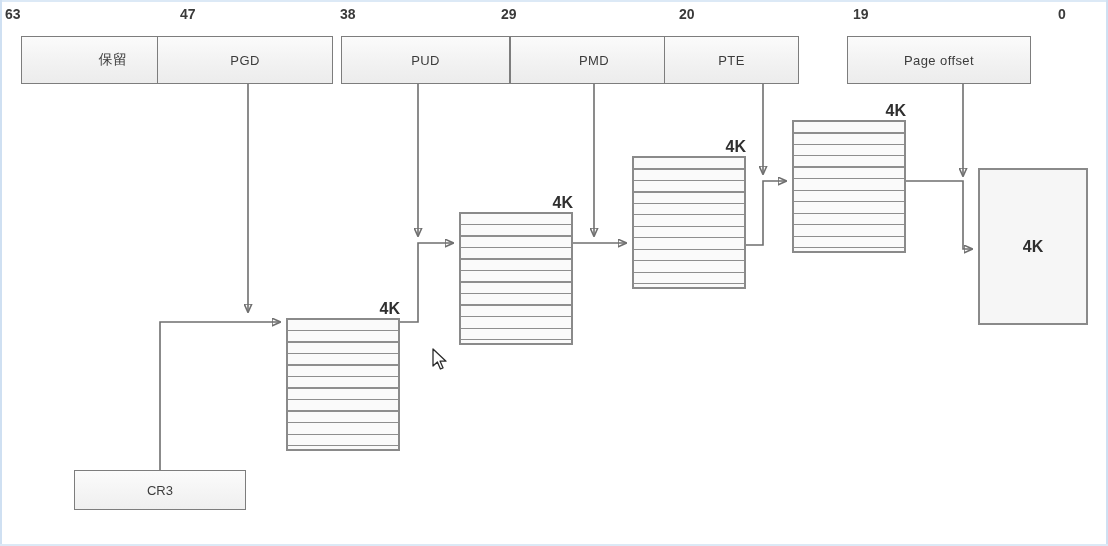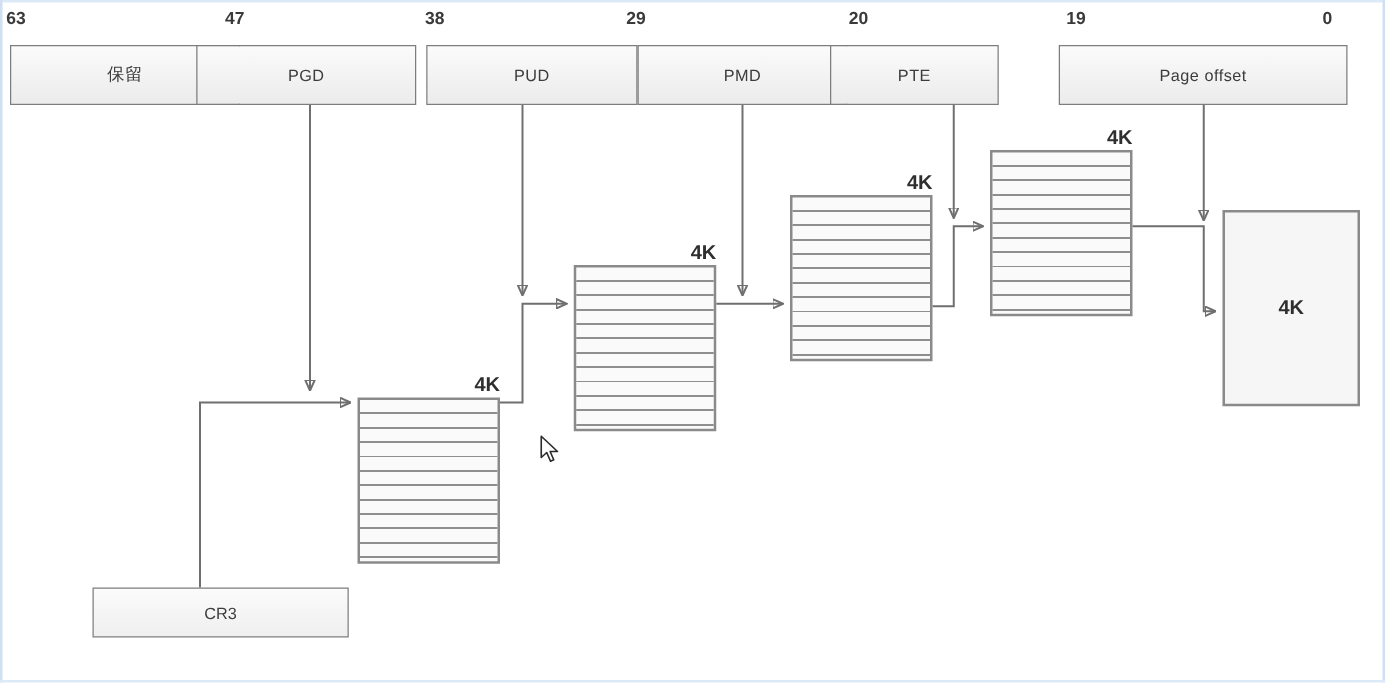--- a/index.html
+++ b/index.html
@@ -61,21 +61,21 @@
   }
   .cap{
     position:absolute;
     font-size:16px;color:#2f2f2f;font-weight:bold;
     text-align:right;white-space:nowrap;
   }
   .frame .cap{position:static;}
 
   
   #cr3{
-    position:absolute;left:74px;top:470px;width:205px;height:40px;
+    position:absolute;left:74px;top:470px;width:172px;height:40px;
     box-sizing:border-box;border:1.5px solid #7d7d7d;
     background:linear-gradient(to bottom,#fbfbfb,#efefef);
     display:flex;align-items:center;justify-content:center;
     font-size:13px;color:#3c3c3c;
   }
 
   svg#wires{position:absolute;left:0;top:0;width:1108px;height:546px;overflow:visible;}
   svg#wires path,svg#wires line{fill:none;stroke:#6f6f6f;stroke-width:1.6;}
 
   
@@ -102,26 +102,26 @@
     <span class="bitnum" style="left:5px">63</span>
     <span class="bitnum" style="left:180px">47</span>
     <span class="bitnum" style="left:340px">38</span>
     <span class="bitnum" style="left:501px">29</span>
     <span class="bitnum" style="left:679px">20</span>
     <span class="bitnum" style="left:853px">19</span>
     <span class="bitnum" style="left:1058px">0</span>
   </div>
 
   <div id="bitbar">
-    <div class="field cjk" style="left:3px;width:184px">保留</div>
+    <div class="field cjk" style="left:16px;width:184px">保留</div>
     <div class="field" style="left:152px;width:176px">PGD</div>
     <div class="field" style="left:336px;width:169px">PUD</div>
     <div class="field" style="left:505px;width:168px">PMD</div>
     <div class="field" style="left:659px;width:135px">PTE</div>
-    <div class="field" style="left:842px;width:231px">Page offset</div>
+    <div class="field" style="left:842px;width:184px">Page offset</div>
   </div>
 
   <svg id="wires" viewBox="0 0 1108 546">
     <defs>
       <marker id="ah" markerWidth="9" markerHeight="9" refX="8" refY="4.5" orient="auto" markerUnits="userSpaceOnUse">
         <path d="M0,0.7 L8.5,4.5 L0,8.3 z" fill="#5f5f5f" stroke="none"></path>
       </marker>
     </defs>
 
     <path d="M248,84 L248,312" marker-end="url(#ah)"></path>

